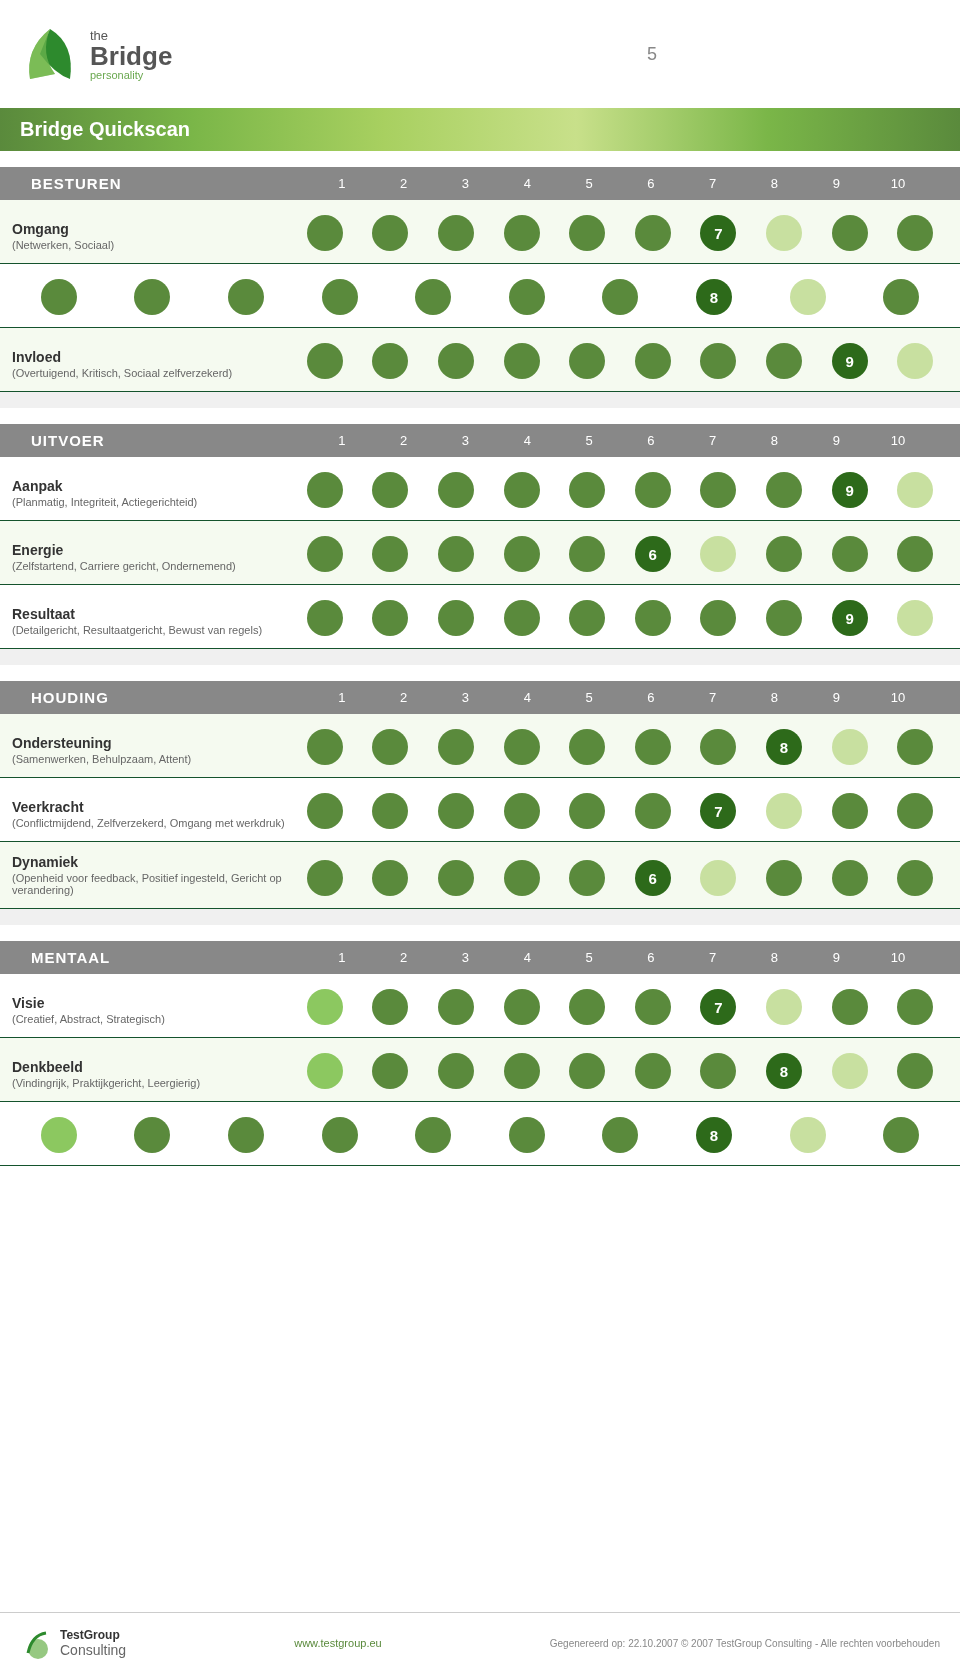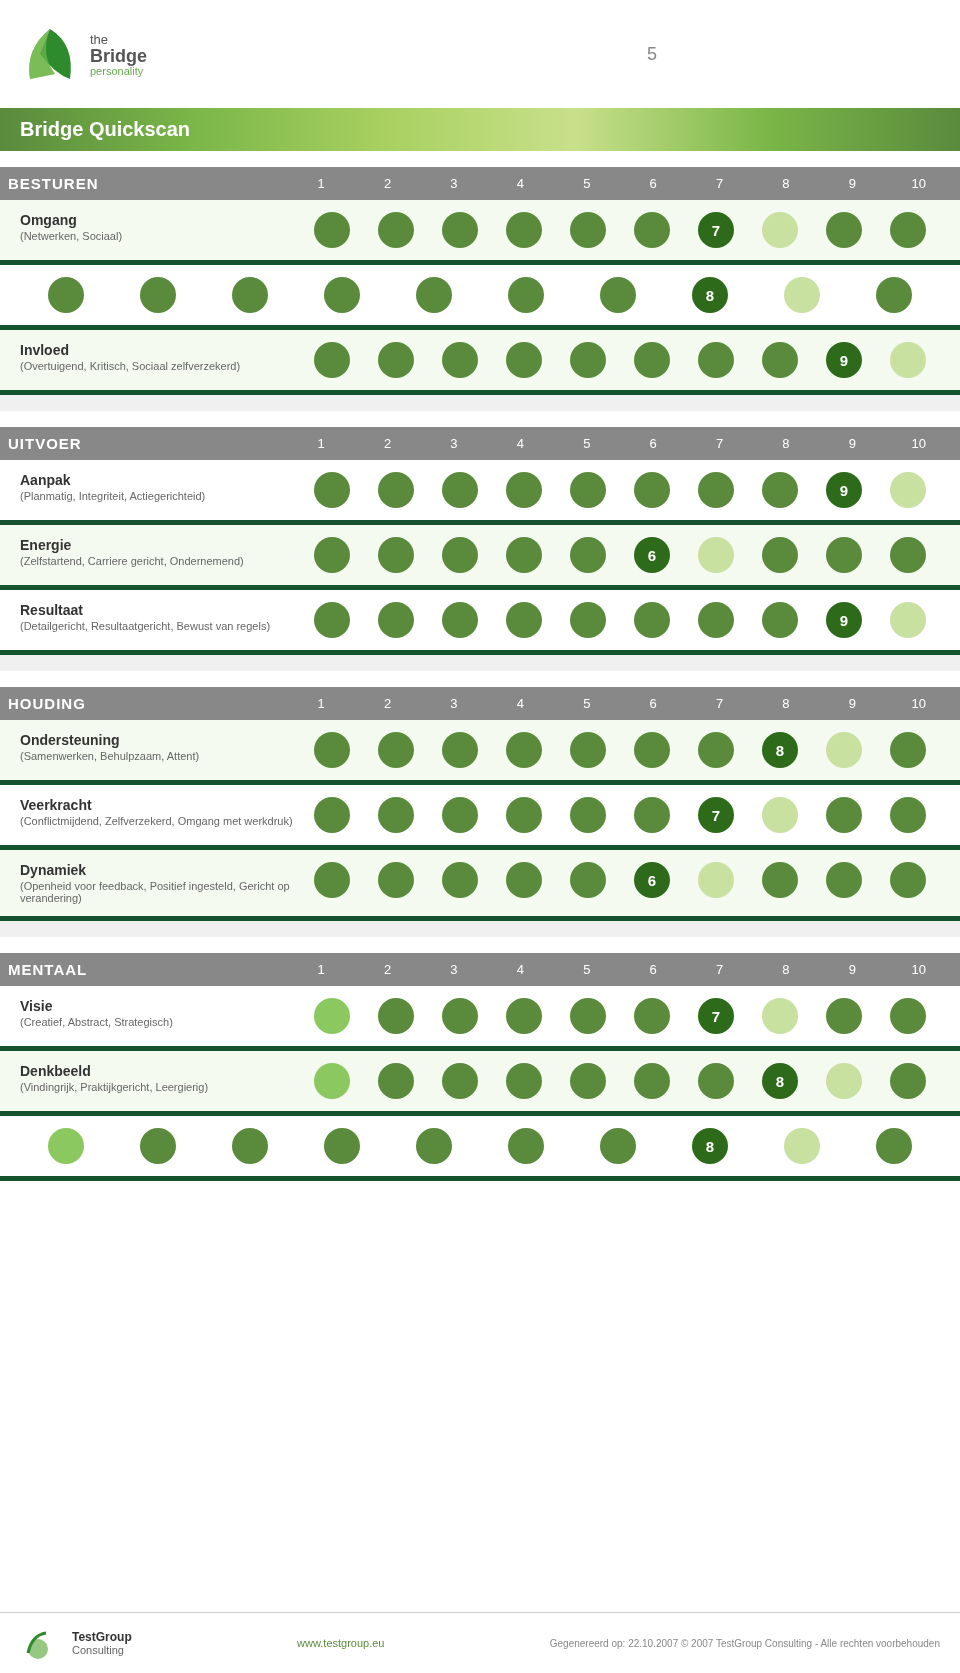--- a/index.html
+++ b/index.html
@@ -29,21 +29,21 @@
     .logo-icon {
       width: 60px;
       height: 70px;
       margin-right: 10px;
     }
     .logo-text {
       display: flex;
       flex-direction: column;
     }
     .logo-text .the { font-size: 13px; color: #555; }
-    .logo-text .bridge { font-size: 18px; font-weight: bold; color: #555; line-height: 1; }
+    .logo-text .bridge { font-size: 26px; font-weight: bold; color: #555; line-height: 1; }
     .logo-text .personality { font-size: 11px; color: #6aa84f; }
     .page-number {
       flex: 1;
       text-align: center;
       font-size: 18px;
       color: #888;
       margin-left: 100px;
     }
 
     
@@ -55,21 +55,21 @@
     .section-title-bar h1 {
       color: #fff;
       font-size: 20px;
       font-weight: bold;
     }
 
     .category-header {
       background: #888;
       display: flex;
       align-items: center;
-      padding: 8px 8px;
+      padding: 8px 31px;
       margin-top: 16px;
     }
     .category-header .cat-name {
       color: #fff;
       font-size: 15px;
       font-weight: bold;
       width: 280px;
       letter-spacing: 1px;
     }
     .category-header .cat-numbers {
@@ -81,23 +81,23 @@
     .category-header .cat-numbers span {
       color: #fff;
       font-size: 13px;
       width: 44px;
       text-align: center;
     }
 
     
     .score-row {
       display: flex;
-      align-items: flex-start;
-      padding: 12px 20px;
-      border-bottom: 5px solid #14532d;
+      align-items: flex-end;
+      padding: 12px 12px;
+      border-bottom: 1px solid #14532d;
       background: #fff;
       min-height: 64px;
     }
     .score-row:nth-child(even) {
       background: #f5faf0;
     }
     .row-label {
       width: 280px;
       flex-shrink: 0;
     }
@@ -143,21 +143,21 @@
       display: flex;
       align-items: center;
       justify-content: space-between;
       padding: 12px 20px;
       border-top: 1px solid #ccc;
       background: #fff;
     }
     .footer-logo {
       display: flex;
       align-items: center;
-      gap: 16px;
+      gap: 4px;
     }
     .footer-logo-text {
       font-size: 12px;
       font-weight: bold;
       color: #333;
     }
     .footer-url {
       font-size: 11px;
       color: #5a8a3c;
     }
@@ -468,18 +468,18 @@
   </div>
 
 <div class="footer">
   <div class="footer-logo">
     <svg width="36" height="36" viewBox="0 0 36 36">
       <circle cx="18" cy="24" r="10" fill="#6ab04c" opacity="0.7"></circle>
       <path d="M8 28 Q12 10 26 8" stroke="#2d8a2d" stroke-width="3" fill="none"></path>
     </svg>
     <div>
       <div class="footer-logo-text">TestGroup</div>
-      <div style="font-size:11px;color:#666;">Consulting</div>
+      <div style="font-size:14px;color:#666;">Consulting</div>
     </div>
   </div>
   <div class="footer-url">www.testgroup.eu</div>
   <div class="footer-copyright">Gegenereerd op: 22.10.2007 © 2007 TestGroup Consulting - Alle rechten voorbehouden</div>
 </div>
 
 </body></html>

